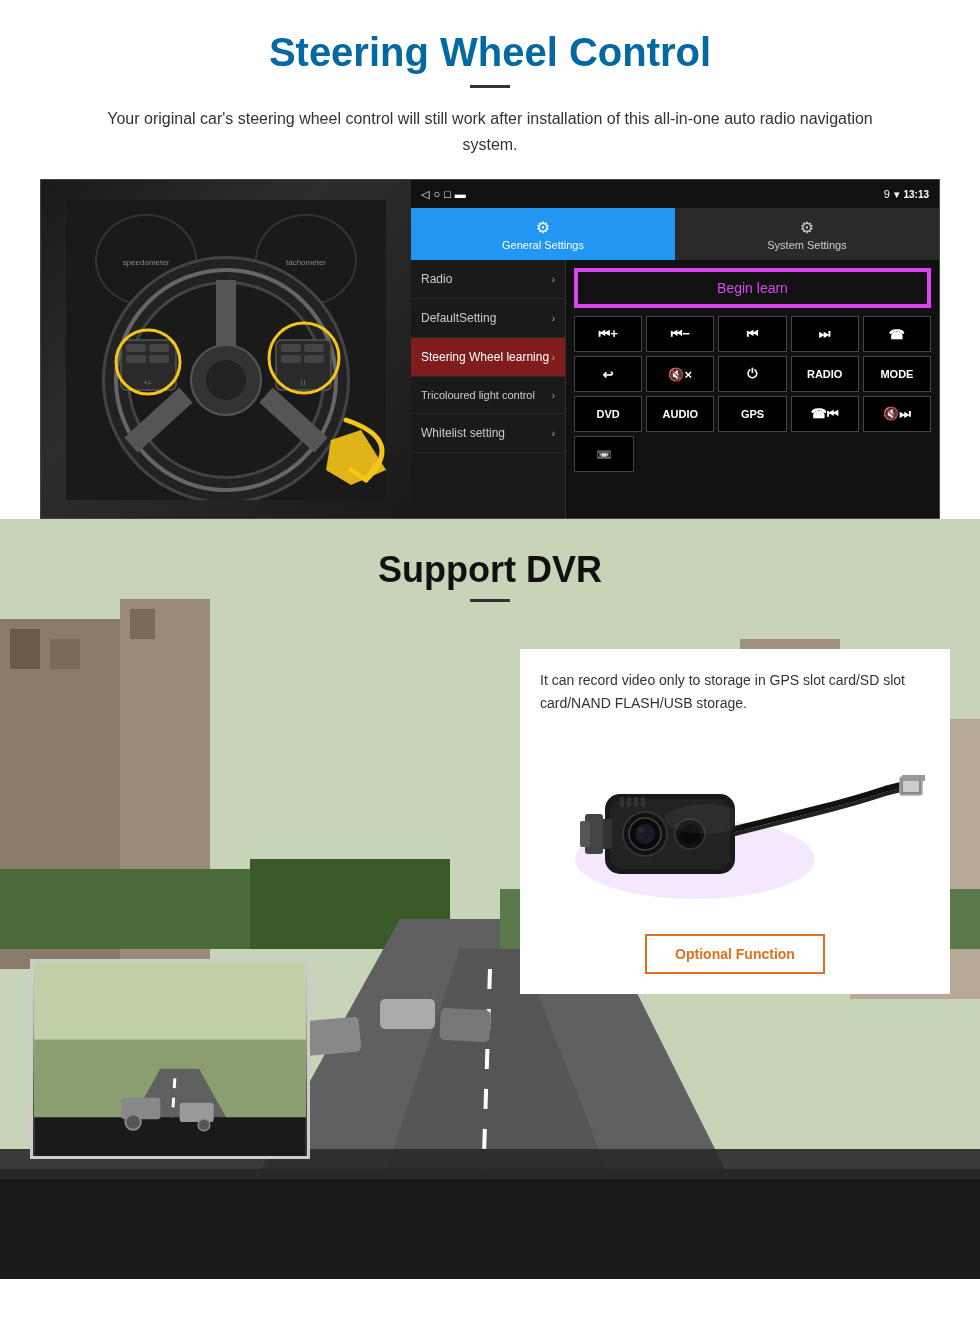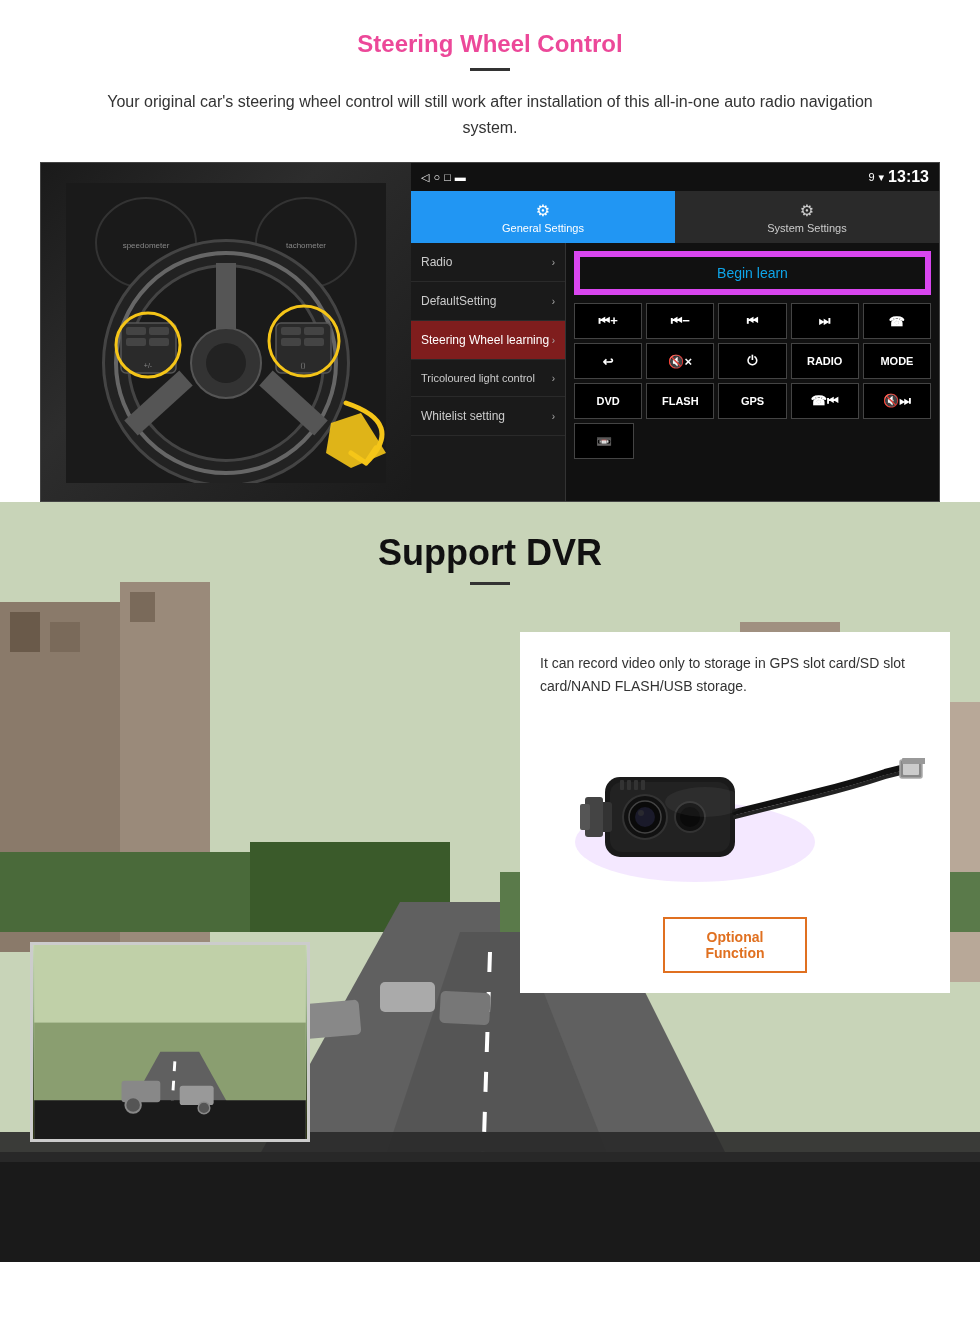--- a/index.html
+++ b/index.html
@@ -10,23 +10,23 @@
       background: #fff;
       overflow-x: hidden;
     }
 
     
     .section-steering {
       padding: 30px 40px 0 40px;
       text-align: center;
     }
     .section-title {
-      font-size: 24px;
+      font-size: 40px;
       font-weight: 900;
-      color: #ec4899;
+      color: #0369a1;
       margin-bottom: 10px;
     }
     .title-divider {
       width: 40px;
       height: 3px;
       background: #333;
       margin: 0 auto 18px auto;
     }
     .section-subtitle {
       font-size: 16px;
@@ -79,21 +79,21 @@
       padding: 0 10px;
       color: #fff;
       font-size: 11px;
     }
     .statusbar-icons {
       display: flex;
       gap: 4px;
       align-items: center;
     }
     .statusbar-time {
-      font-size: 16px;
+      font-size: 10px;
       font-weight: bold;
     }
 
     .android-tabs {
       display: flex;
       height: 52px;
     }
     .android-tab {
       flex: 1;
       display: flex;
@@ -152,22 +152,22 @@
       gap: 6px;
     }
     .panel-top {
       display: flex;
       align-items: center;
       justify-content: flex-end;
       margin-bottom: 2px;
     }
     .begin-learn-btn {
       background: #111;
-      border: 6px solid #d946ef;
-      color: #0ea5e9;
+      border: 4px solid #d946ef;
+      color: #d946ef;
       padding: 8px 16px;
       font-size: 14px;
       cursor: pointer;
       flex: 1;
       text-align: center;
     }
 
     .control-grid {
       display: flex;
       flex-direction: column;
@@ -252,21 +252,21 @@
       width: 100%;
       height: 180px;
       position: relative;
       margin-bottom: 20px;
       display: flex;
       align-items: center;
       justify-content: center;
     }
     .dvr-optional-btn {
       display: block;
-      width: 144px;
+      width: 180px;
       margin: 0 auto;
       text-align: center;
       padding: 10px 20px;
       border: 2px solid #e07020;
       color: #e07020;
       font-size: 14px;
       font-weight: bold;
       background: #fff;
       cursor: pointer;
     }
@@ -414,21 +414,21 @@
             <div class="control-row">
               <div class="ctrl-btn">↩</div>
               <div class="ctrl-btn">🔇×</div>
               <div class="ctrl-btn">⏻</div>
               <div class="ctrl-btn text-sm">RADIO</div>
               <div class="ctrl-btn text-sm">MODE</div>
             </div>
 
             <div class="control-row">
               <div class="ctrl-btn text-sm">DVD</div>
-              <div class="ctrl-btn text-sm">FLASH</div>
+              <div class="ctrl-btn text-sm">AUDIO</div>
               <div class="ctrl-btn text-sm">GPS</div>
               <div class="ctrl-btn">☎⏮</div>
               <div class="ctrl-btn">🔇⏭</div>
             </div>
 
             <div class="control-row">
               <div class="ctrl-btn" style="max-width:60px;">📼</div>
             </div>
           </div>
         </div>

